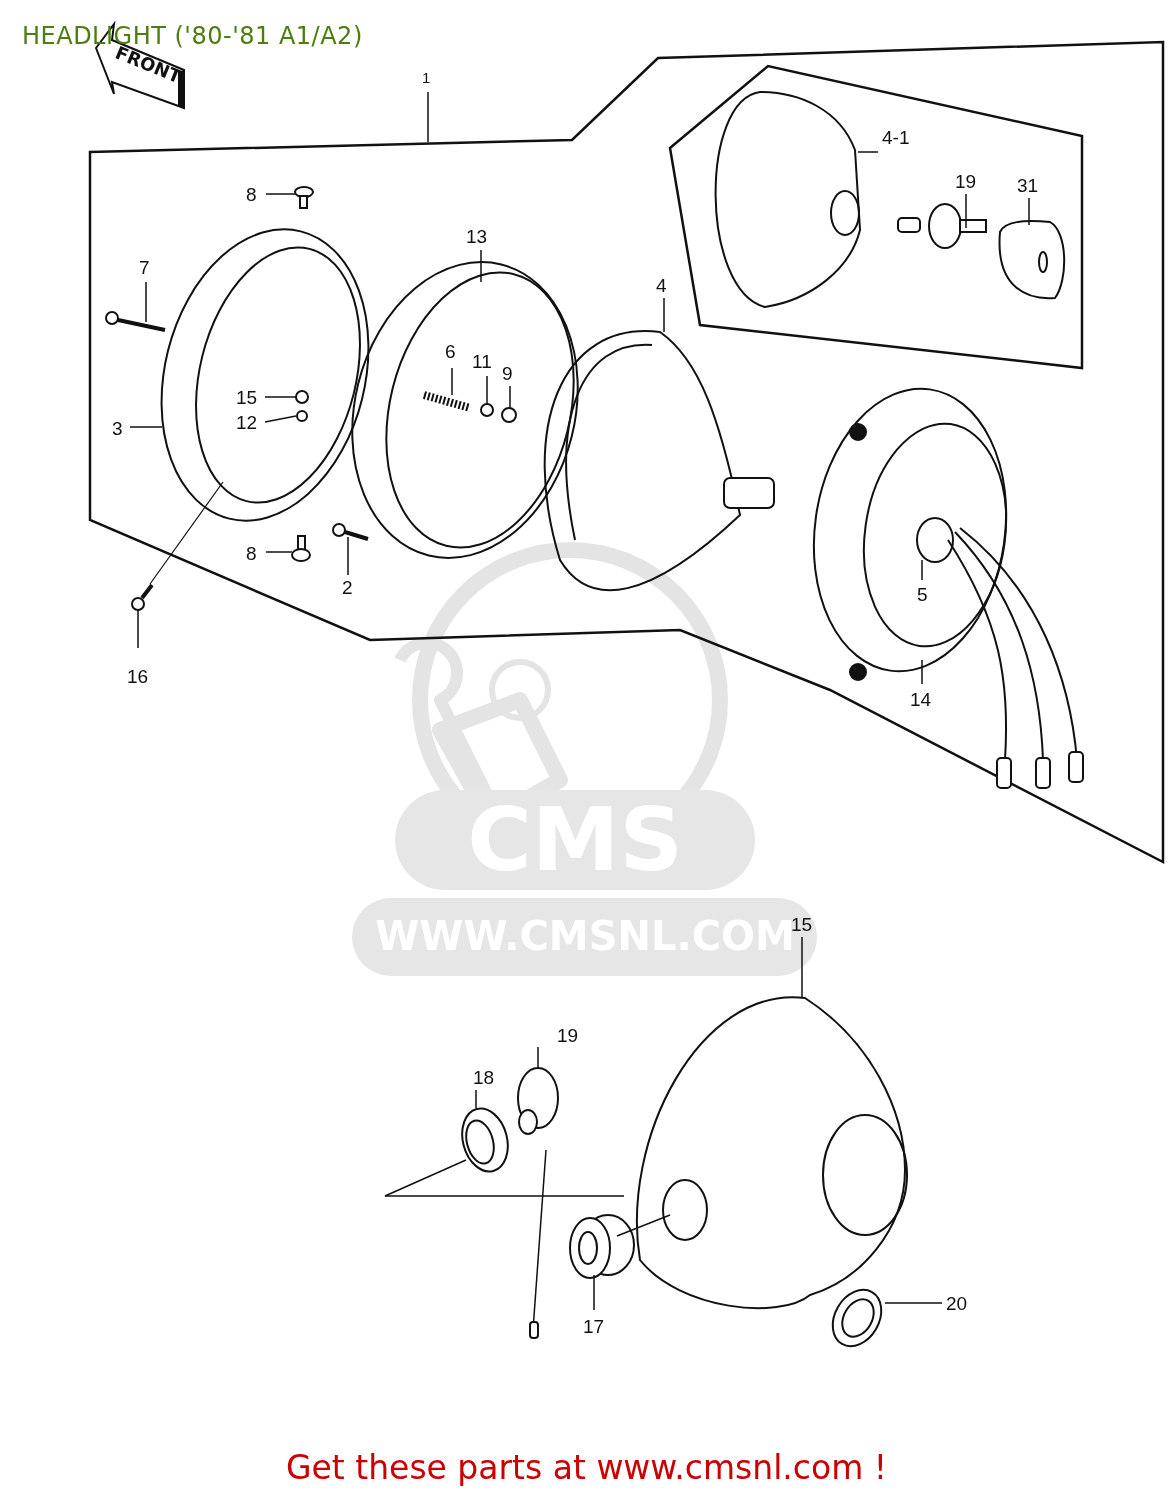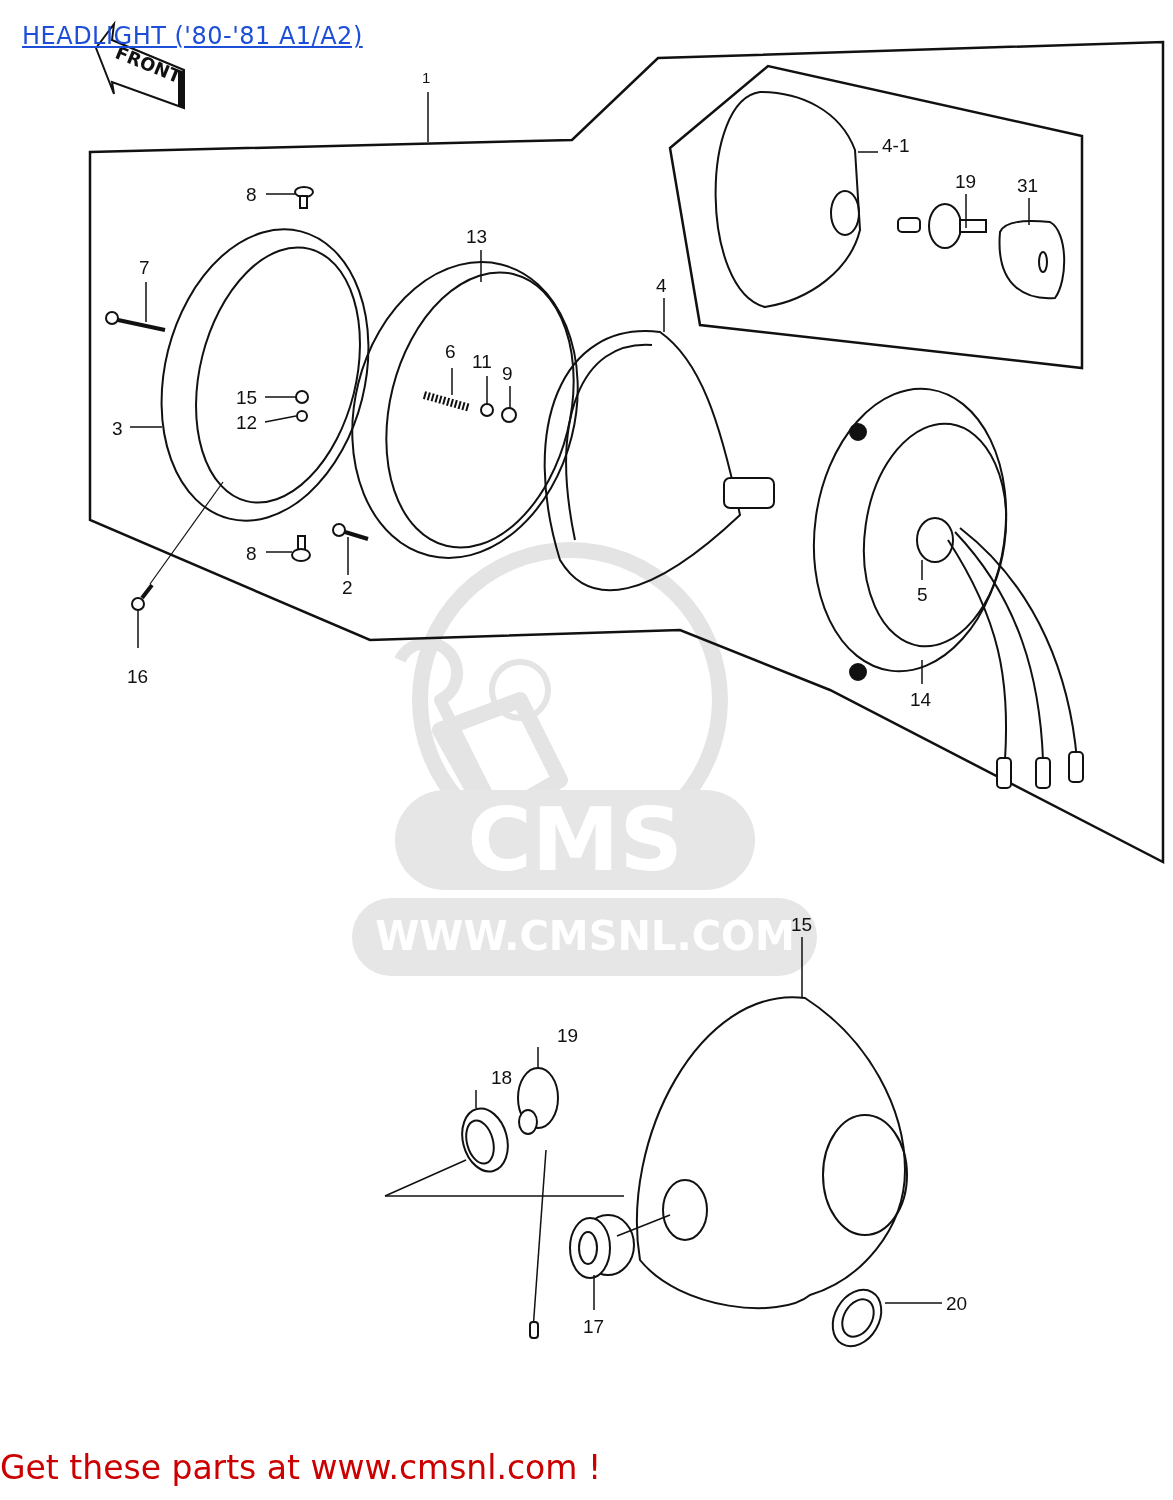--- a/index.html
+++ b/index.html
@@ -1,18 +1,18 @@
 <!DOCTYPE html>
 <html><head>
 <meta charset="utf-8">
 <style>
   html,body{margin:0;padding:0;background:#fff;}
   body{width:1173px;height:1500px;position:relative;overflow:hidden;font-family:"Liberation Sans",sans-serif;}
-  .title{position:absolute;left:22px;top:22px;font-size:24px;color:#1d4ed8;letter-spacing:0.5px;z-index:3;font-family:"DejaVu Sans",sans-serif;text-decoration:underline;}
-  .footer{position:absolute;left:0;width:1173px;top:1448px;font-size:33px;color:#cc0000;font-family:"DejaVu Sans",sans-serif;}
+  .title{position:absolute;left:22px;top:22px;font-size:24px;color:#4d7c0f;letter-spacing:0.5px;z-index:3;font-family:"DejaVu Sans",sans-serif;}
+  .footer{position:absolute;left:0;width:1173px;top:1448px;text-align:center;font-size:33px;color:#cc0000;font-family:"DejaVu Sans",sans-serif;}
   svg.diagram{position:absolute;left:0;top:0;}
   .wm-text{font-family:"DejaVu Sans",sans-serif;font-weight:bold;fill:#fff;}
   .callout{position:absolute;font-family:"Liberation Sans",sans-serif;font-size:19px;color:#111;line-height:1;}
 </style>
 </head>
 <body>
 
 <div class="title">HEADLIGHT ('80-'81 A1/A2)</div>
 
 <svg class="diagram" width="1173" height="1500" viewBox="0 0 1173 1500" xmlns="http://www.w3.org/2000/svg">
@@ -172,38 +172,38 @@
     <line x1="594" y1="1275" x2="594" y2="1310"></line>
     <line x1="885" y1="1303" x2="942" y2="1303"></line>
     <line x1="385" y1="1196" x2="466" y2="1160"></line>
     <line x1="385" y1="1196" x2="624" y2="1196"></line>
     <line x1="617" y1="1236" x2="670" y2="1215"></line>
   </g>
 </svg>
 
 <div>
   <span class="callout" style="left:422px;top:70px;font-size:15px">1</span>
-  <span class="callout" style="left:882px;top:136px">4-1</span>
+  <span class="callout" style="left:882px;top:128px">4-1</span>
   <span class="callout" style="left:955px;top:172px">19</span>
   <span class="callout" style="left:1017px;top:176px">31</span>
   <span class="callout" style="left:246px;top:185px">8</span>
   <span class="callout" style="left:466px;top:227px">13</span>
   <span class="callout" style="left:139px;top:258px">7</span>
   <span class="callout" style="left:656px;top:276px">4</span>
   <span class="callout" style="left:445px;top:342px">6</span>
   <span class="callout" style="left:472px;top:352px">11</span>
   <span class="callout" style="left:502px;top:364px">9</span>
   <span class="callout" style="left:236px;top:388px">15</span>
   <span class="callout" style="left:236px;top:413px">12</span>
   <span class="callout" style="left:112px;top:419px">3</span>
   <span class="callout" style="left:246px;top:544px">8</span>
   <span class="callout" style="left:342px;top:578px">2</span>
   <span class="callout" style="left:917px;top:585px">5</span>
   <span class="callout" style="left:127px;top:667px">16</span>
   <span class="callout" style="left:910px;top:690px">14</span>
   <span class="callout" style="left:791px;top:915px">15</span>
   <span class="callout" style="left:557px;top:1026px">19</span>
-  <span class="callout" style="left:491px;top:1068px">18</span>
+  <span class="callout" style="left:473px;top:1068px">18</span>
   <span class="callout" style="left:583px;top:1317px">17</span>
   <span class="callout" style="left:946px;top:1294px">20</span>
 </div>
 
 <div class="footer">Get these parts at www.cmsnl.com !</div>
 
 </body></html>

